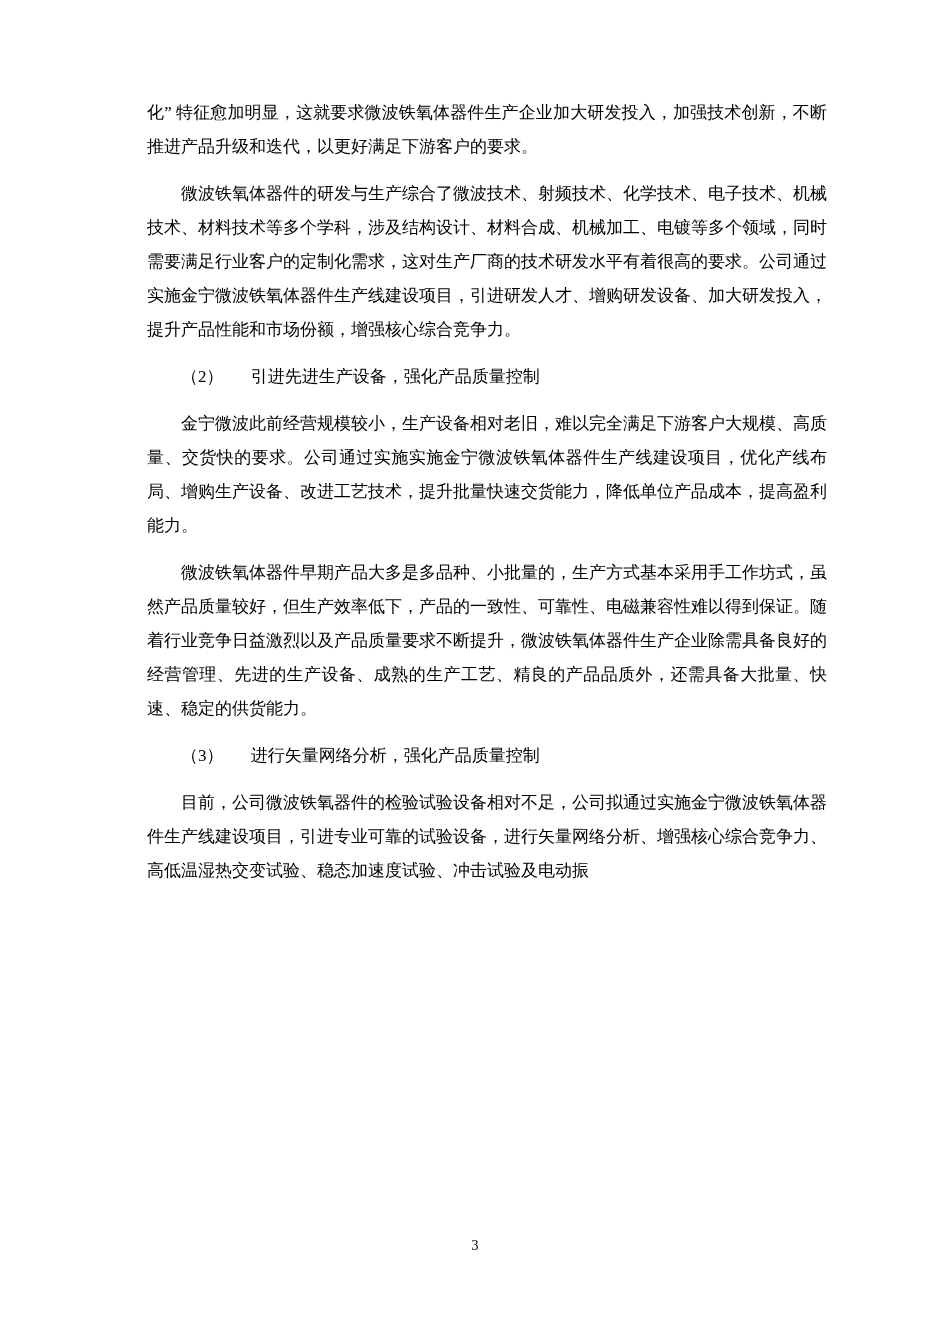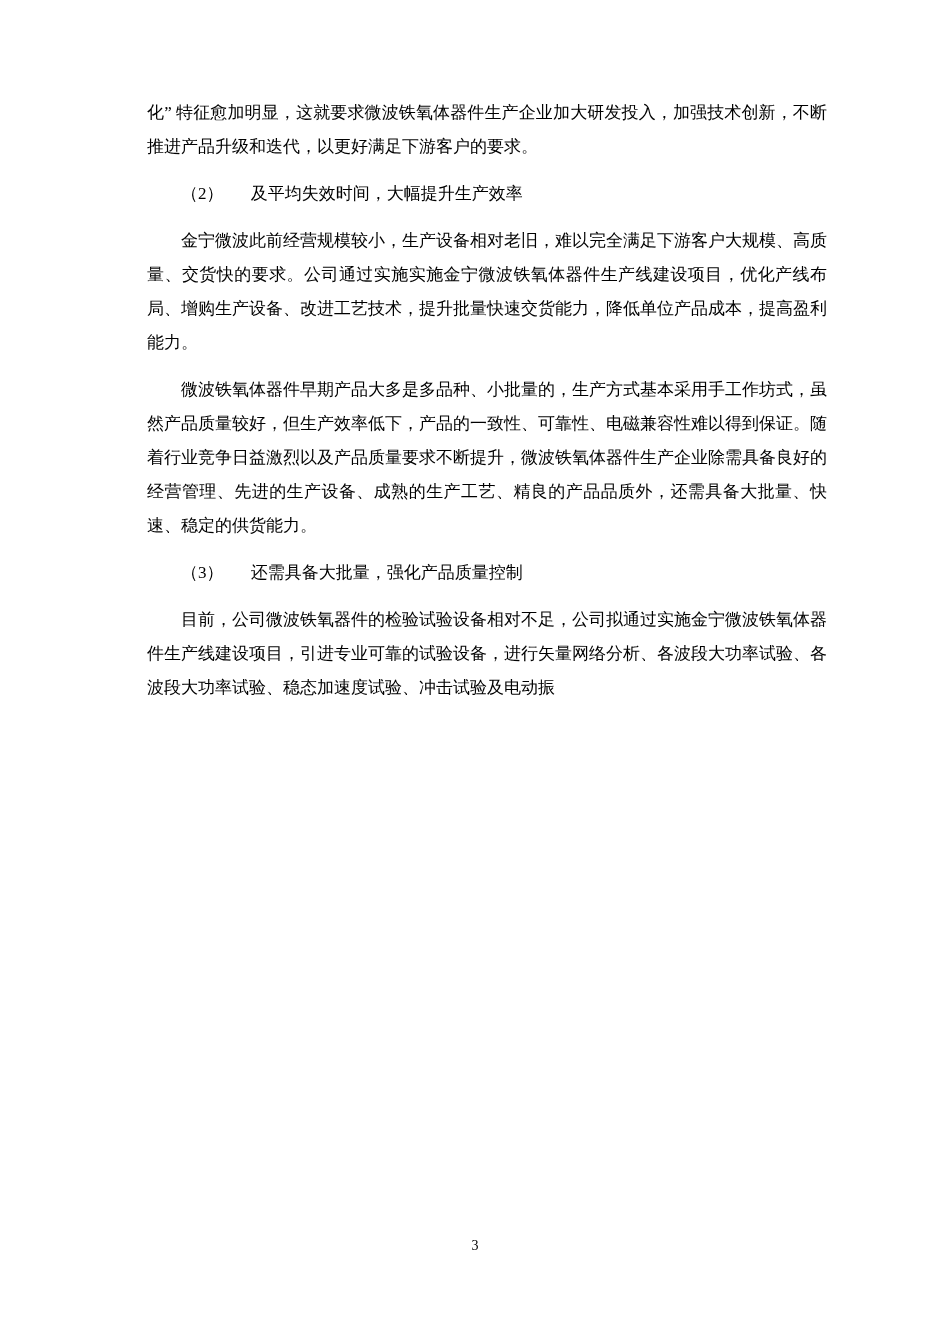--- a/index.html
+++ b/index.html
@@ -58,34 +58,35 @@
   }
 </style>
 </head>
 <body>
 
 <div class="page">
   <div class="content">
 
     <p class="body">化” 特征愈加明显，这就要求微波铁氧体器件生产企业加大研发投入，加强技术创新，不断推进产品升级和迭代，以更好满足下游客户的要求。</p>
 
+    <p class="body indent">微波铁氧体器件的研发与生产综合了微波技术、射频技术、化学技术、电子技术、机械技术、材料技术等多个学科，涉及结构设计、材料合成、机械加工、电镀等多个领域，同时需要满足行业客户的定制化需求，这对生产厂商的技术研发水平有着很高的要求。公司通过实施金宁微波铁氧体器件生产线建设项目，引进研发人才、增购研发设备、加大研发投入，提升产品性能和市场份额，增强核心综合竞争力。</p>
 
     <p class="heading">
-      <span class="h-label">（2）</span><span>及平均失效时间，大幅提升生产效率</span>
+      <span class="h-label">（2）</span><span>引进先进生产设备，强化产品质量控制</span>
     </p>
 
     <p class="body indent">金宁微波此前经营规模较小，生产设备相对老旧，难以完全满足下游客户大规模、高质量、交货快的要求。公司通过实施实施金宁微波铁氧体器件生产线建设项目，优化产线布局、增购生产设备、改进工艺技术，提升批量快速交货能力，降低单位产品成本，提高盈利能力。</p>
 
     <p class="body indent">微波铁氧体器件早期产品大多是多品种、小批量的，生产方式基本采用手工作坊式，虽然产品质量较好，但生产效率低下，产品的一致性、可靠性、电磁兼容性难以得到保证。随着行业竞争日益激烈以及产品质量要求不断提升，微波铁氧体器件生产企业除需具备良好的经营管理、先进的生产设备、成熟的生产工艺、精良的产品品质外，还需具备大批量、快速、稳定的供货能力。</p>
 
     <p class="heading">
-      <span class="h-label">（3）</span><span>还需具备大批量，强化产品质量控制</span>
+      <span class="h-label">（3）</span><span>进行矢量网络分析，强化产品质量控制</span>
     </p>
 
 
-    <p class="body indent">目前，公司微波铁氧器件的检验试验设备相对不足，公司拟通过实施金宁微波铁氧体器件生产线建设项目，引进专业可靠的试验设备，进行矢量网络分析、各波段大功率试验、各波段大功率试验、稳态加速度试验、冲击试验及电动振</p>
+    <p class="body indent">目前，公司微波铁氧器件的检验试验设备相对不足，公司拟通过实施金宁微波铁氧体器件生产线建设项目，引进专业可靠的试验设备，进行矢量网络分析、增强核心综合竞争力、高低温湿热交变试验、稳态加速度试验、冲击试验及电动振</p>
 
   </div>
 
   <div class="footer">
     <span>3</span>
   </div>
 </div>
 
 </body></html>

